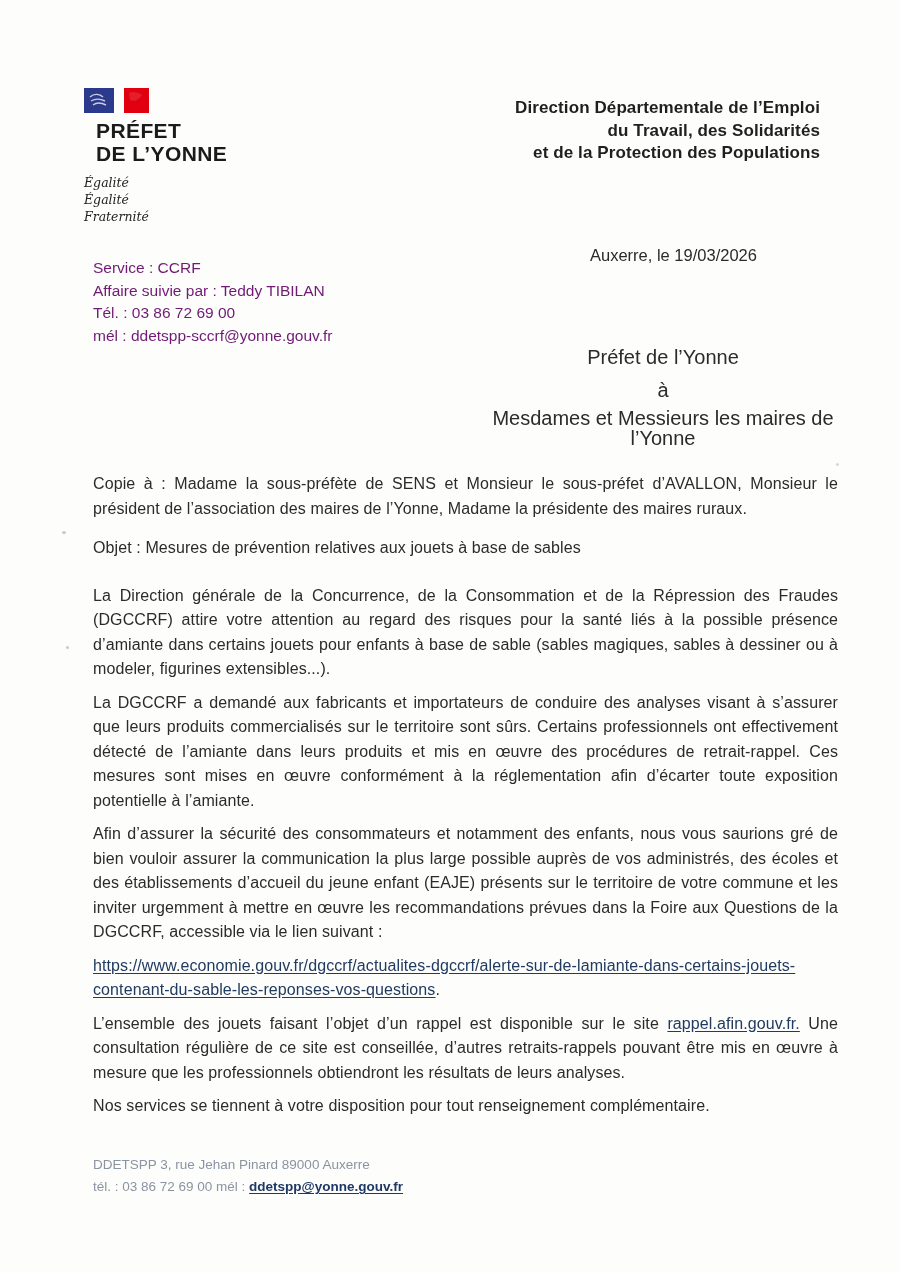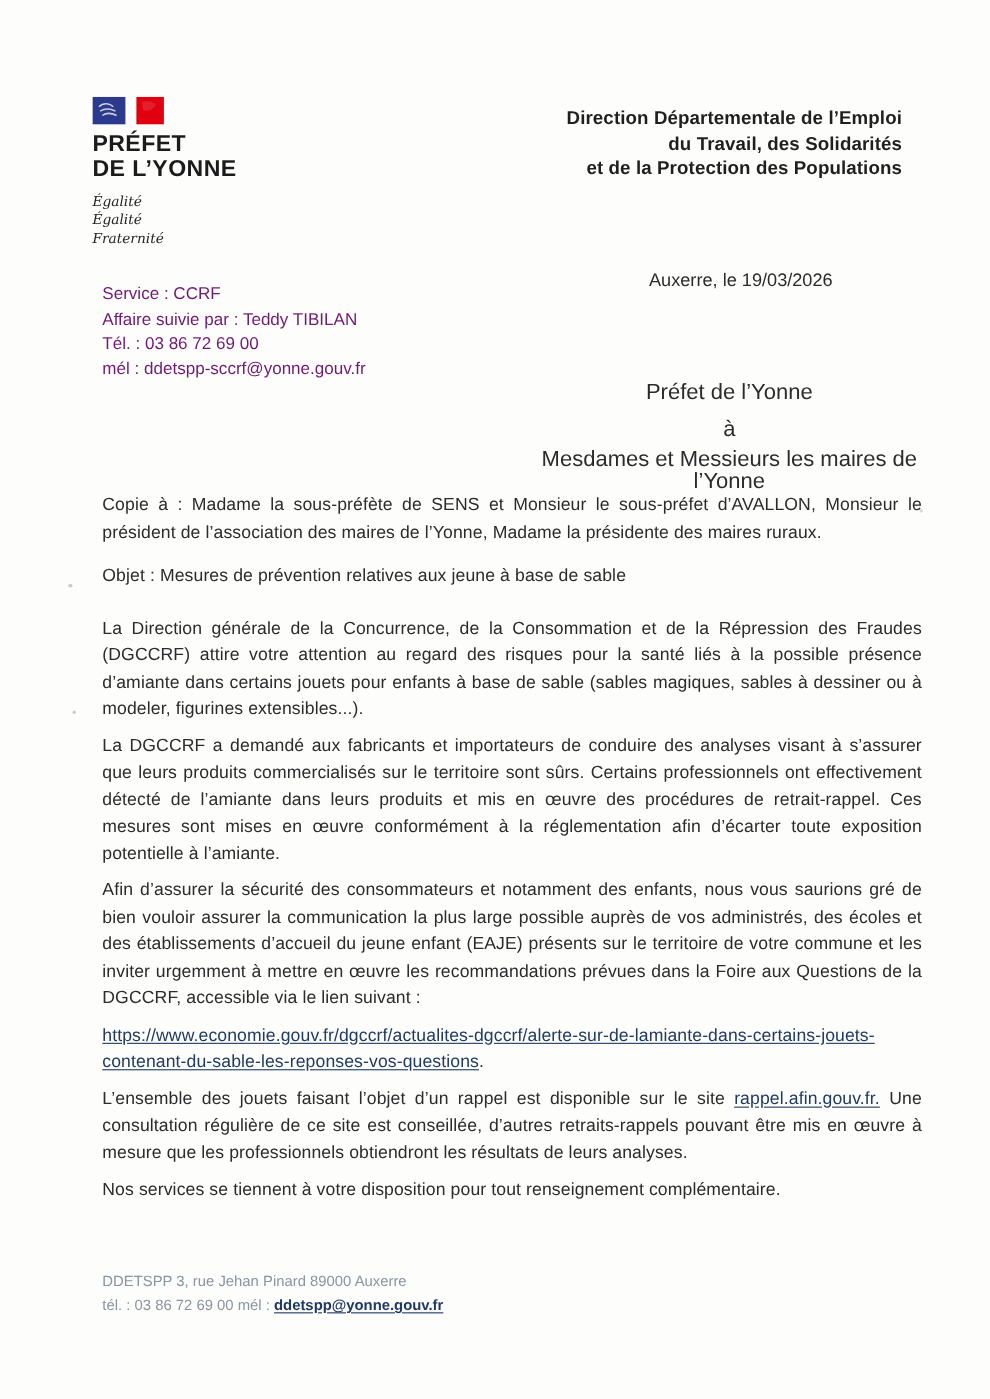--- a/index.html
+++ b/index.html
@@ -7,36 +7,36 @@
     position:relative;
     width:900px;height:1272px;
     background:#fdfdfc;
     font-family:"Liberation Sans", sans-serif;
     color:#2b2b2b;
     overflow:hidden;
   }
   
   .logo{position:absolute;left:84px;top:88px;width:210px;}
   .logo-flag{display:block;}
-  .logo-title{font-weight:700;font-size:21px;line-height:23px;letter-spacing:.4px;color:#1b1b1b;margin-top:5px;}
+  .logo-title{font-weight:700;font-size:21px;line-height:23px;letter-spacing:.4px;color:#1b1b1b;margin-top:5px;margin-left:12px;}
   .motto{font-family:"DejaVu Serif", serif;font-style:italic;font-size:12.5px;line-height:17px;margin-top:9px;color:#222;}
   .direction{
     position:absolute;right:80px;top:97px;
     text-align:right;font-weight:700;font-size:17px;line-height:22.5px;color:#1f1f1f;letter-spacing:.1px;
   }
   
   .service{position:absolute;left:93px;top:257px;font-size:15.5px;line-height:22.5px;color:#701a75;}
   .dateline{position:absolute;left:590px;top:246px;font-size:16.5px;color:#2b2b2b;}
   .recipient{position:absolute;left:470px;top:347px;width:386px;text-align:center;font-size:20px;color:#2b2b2b;}
   .recipient .r1{line-height:20px;}
   .recipient .r2{line-height:20px;margin-top:13px;}
   .recipient .r3{line-height:20px;margin-top:8px;}
   
   .body-text{
-    position:absolute;left:93px;top:448px;width:745px;
+    position:absolute;left:93px;top:472px;width:745px;
     font-size:16px;line-height:24.5px;text-align:justify;color:#2b2b2b;
     letter-spacing:.1px;
   }
   .body-text p{margin:0 0 9px 0;}
   .body-text p.p-copie{margin-bottom:15px;}
   .body-text p.p-objet{margin-bottom:23px;text-align:left;}
   .doc-link{color:#203a60;text-decoration:underline;text-underline-offset:2px;cursor:pointer;}
   .p-url{overflow-wrap:anywhere;}
   
   .signature{position:absolute;left:538px;top:1046px;width:236px;height:200px;}
@@ -92,21 +92,21 @@
   <div class="dateline">Auxerre, le 19/03/2026</div>
 
   <div class="recipient">
     <div class="r1">Préfet de l’Yonne</div>
     <div class="r2">à</div>
     <div class="r3">Mesdames et Messieurs les maires de l’Yonne</div>
   </div>
 
   <div class="body-text">
     <p class="p-copie">Copie à : Madame la sous-préfète de SENS et Monsieur le sous-préfet d’AVALLON, Monsieur le président de l’association des maires de l’Yonne, Madame la présidente des maires ruraux.</p>
-    <p class="p-objet">Objet : Mesures de prévention relatives aux jeune à base de sable</p>
+    <p class="p-objet">Objet : Mesures de prévention relatives aux jouets à base de sables</p>
     <p>La Direction générale de la Concurrence, de la Consommation et de la Répression des Fraudes (DGCCRF) attire votre attention au regard des risques pour la santé liés à la possible présence d’amiante dans certains jouets pour enfants à base de sable (sables magiques, sables à dessiner ou à modeler, figurines extensibles...).</p>
     <p>La DGCCRF a demandé aux fabricants et importateurs de conduire des analyses visant à s’assurer que leurs produits commercialisés sur le territoire sont sûrs. Certains professionnels ont effectivement détecté de l’amiante dans leurs produits et mis en œuvre des procédures de retrait-rappel. Ces mesures sont mises en œuvre conformément à la réglementation afin d’écarter toute exposition potentielle à l’amiante.</p>
     <p>Afin d’assurer la sécurité des consommateurs et notamment des enfants, nous vous saurions gré de bien vouloir assurer la communication la plus large possible auprès de vos administrés, des écoles et des établissements d’accueil du jeune enfant (EAJE) présents sur le territoire de votre commune et les inviter urgemment à mettre en œuvre les recommandations prévues dans la Foire aux Questions de la DGCCRF, accessible via le lien suivant :</p>
     <p class="p-url"><a class="doc-link">https://www.economie.gouv.fr/dgccrf/actualites-dgccrf/alerte-sur-de-lamiante-dans-certains-jouets-contenant-du-sable-les-reponses-vos-questions</a><span>.</span></p>
     <p><span>L’ensemble des jouets faisant l’objet d’un rappel est disponible sur le site </span><a class="doc-link">rappel.afin.gouv.fr.</a><span> Une consultation régulière de ce site est conseillée, d’autres retraits-rappels pouvant être mis en œuvre à mesure que les professionnels obtiendront les résultats de leurs analyses.</span></p>
     <p>Nos services se tiennent à votre disposition pour tout renseignement complémentaire.</p>
   </div>
 
 
   <div class="footer">

